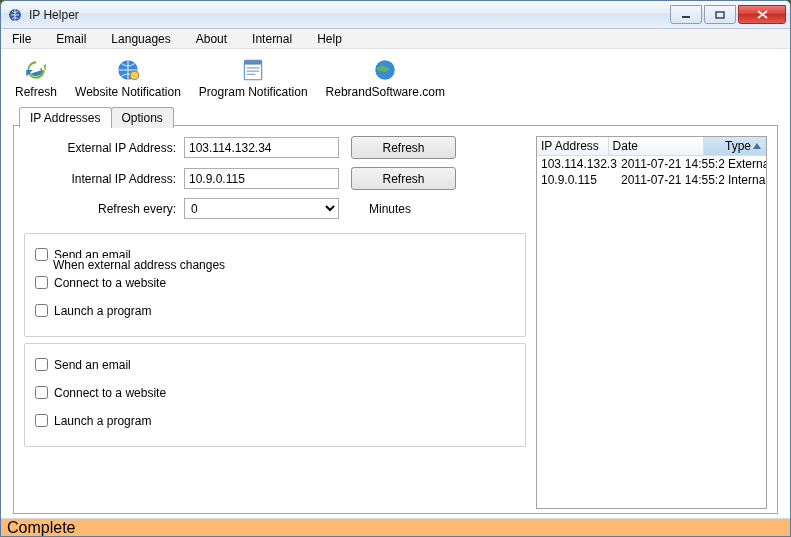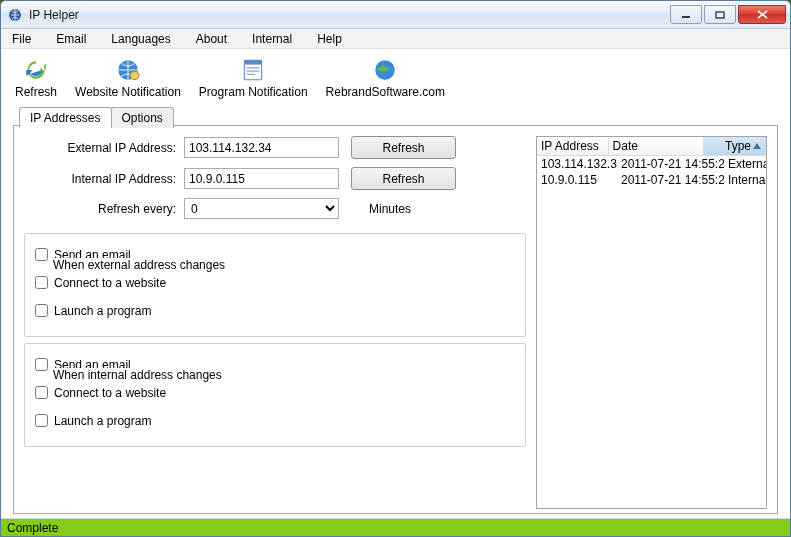--- a/index.html
+++ b/index.html
@@ -179,25 +179,25 @@
     background:linear-gradient(to bottom,#d6e7f6,#bcd7ee);
     padding-left:21px;
   }
   .col-ip { width:80px; }
   .col-date { width:107px; }
   .col-type { flex:1; display:flex; align-items:center; gap:2px; }
   .tbody .tr { display:flex; padding:0; }
   .tbody .td { padding:1px 4px; white-space:nowrap; overflow:hidden; }
   .statusbar {
     height:18px;
-    background:#84cc16;
+    background:#fdba74;
     border-top:1px solid #d8d8d8;
     display:flex;align-items:center;
     padding:0 6px;
-    font-size:12px;
+    font-size:16px;
   }
 </style>
 </head>
 <body>
 
 <div class="window">
 
   <div class="titlebar">
     <span class="appicon">
       <svg viewBox="0 0 16 16">
@@ -300,21 +300,20 @@
             <input type="checkbox" style="">
             <span>Connect to a website</span>
           </label>
         <label class="chk">
             <input type="checkbox" style="">
             <span>Launch a program</span>
           </label>
       </div>
 
       <div class="group">
-        <span class="legend">When internal address changes</span>
         <label class="chk">
             <input type="checkbox" style="">
             <span>Send an email</span>
           </label>
         <label class="chk">
             <input type="checkbox" style="">
             <span>Connect to a website</span>
           </label>
         <label class="chk">
             <input type="checkbox" style="">

